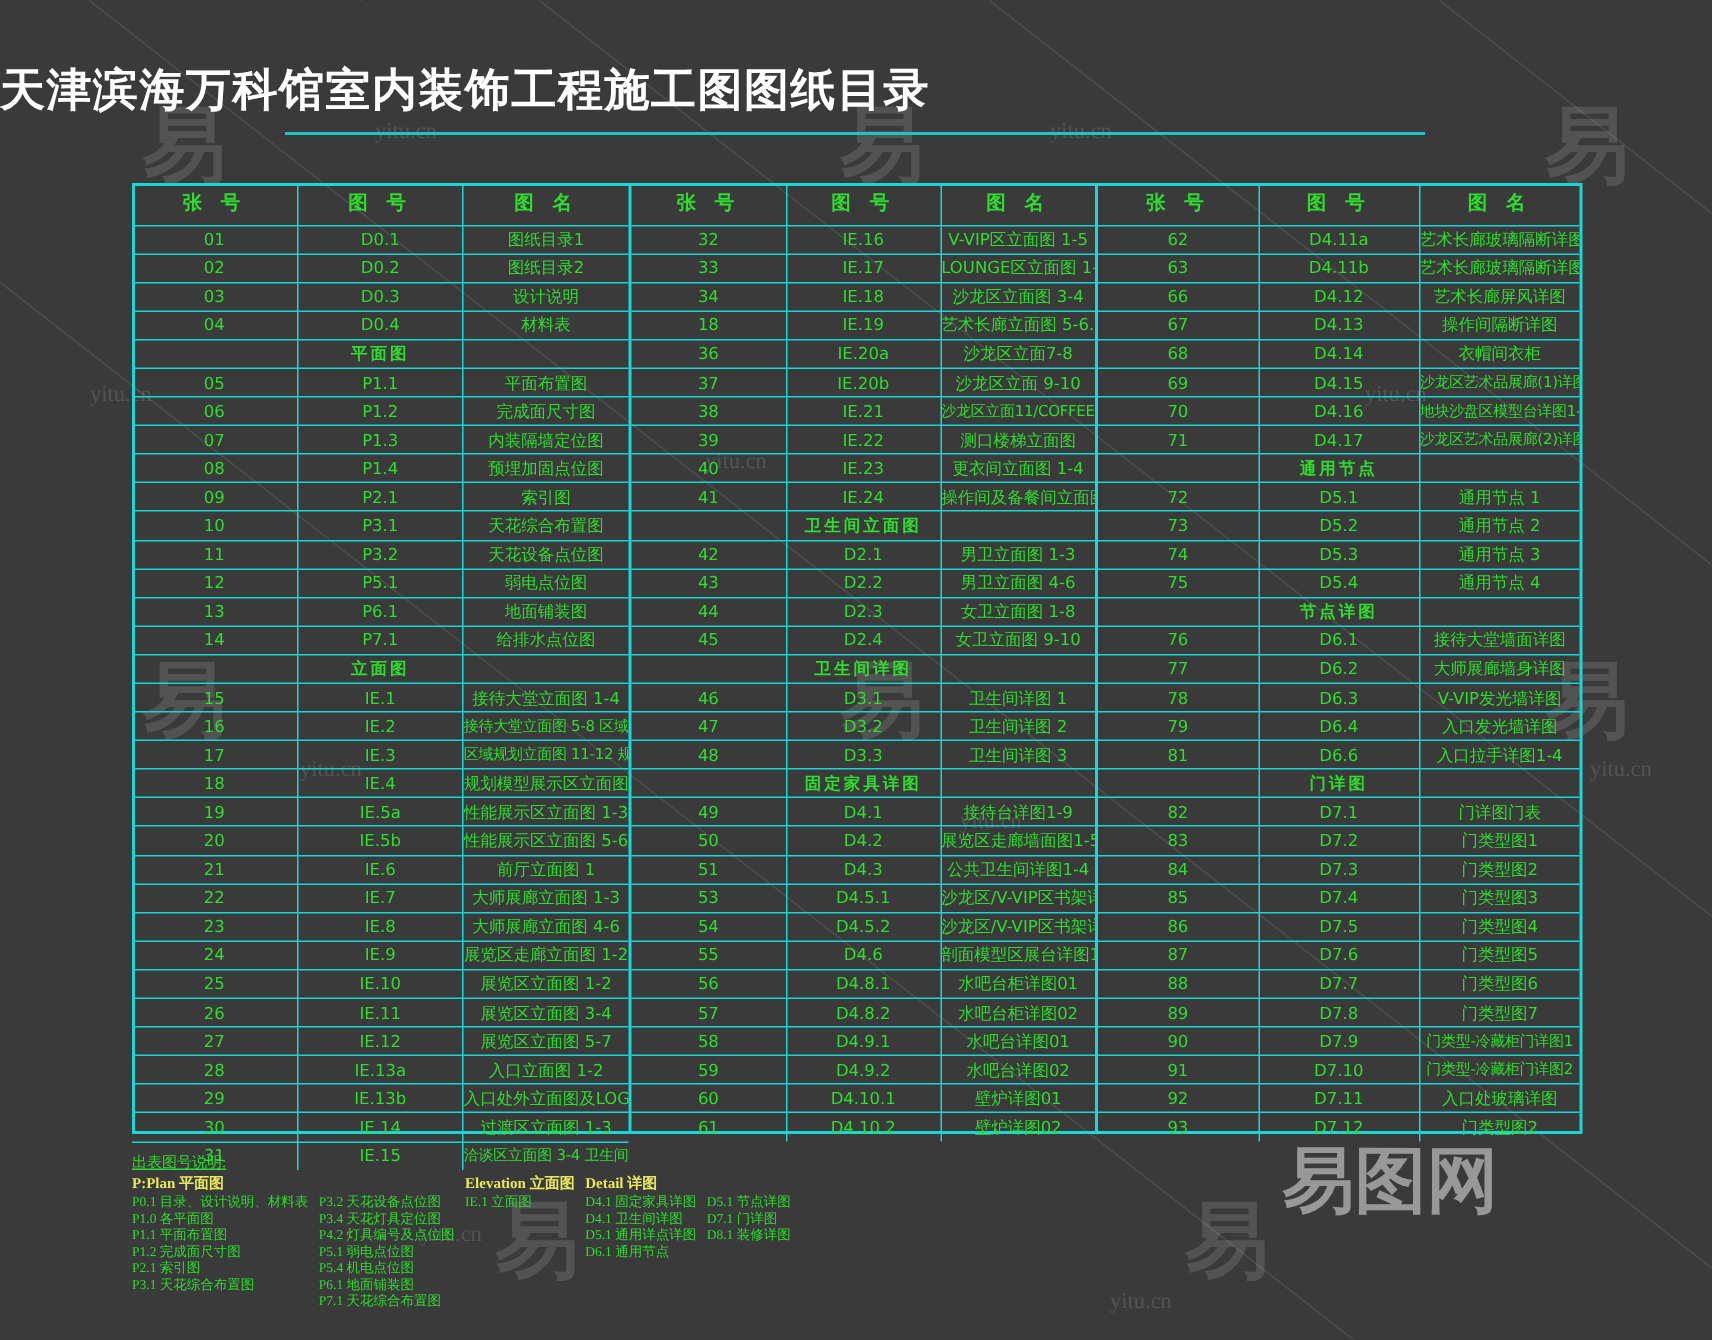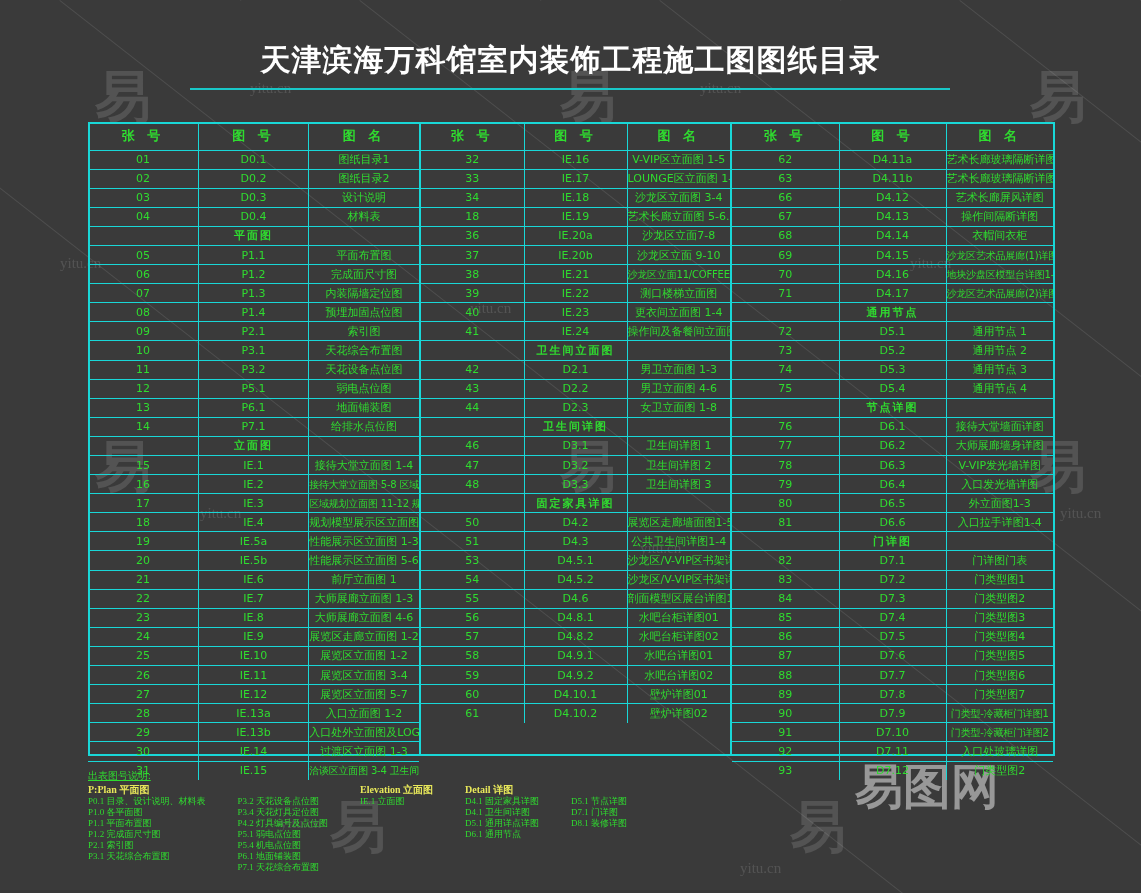--- a/index.html
+++ b/index.html
@@ -22,21 +22,21 @@
     font-family:"Liberation Serif", serif; pointer-events:none;
     white-space:nowrap;
   }
   .wm-big { font-size:56px; font-weight:bold; }
   .wm-sm  { font-size:15px; }
 
   #sheet {
     position:absolute; left:0; top:0; width:1141px; height:893px;
   }
   .title {
-    position:absolute; left:0; top:40px; width:1141px; text-align:center;
+    position:absolute; left:0; top:40px; width:1141px; 
     color:#ffffff; font-size:30px; font-weight:bold;
     font-family:"DejaVu Sans", sans-serif; letter-spacing:1px;
   }
   .title-rule {
     position:absolute; left:190px; top:88px; width:760px; height:2px; background:#19c7c7;
   }
   .frame {
     position:absolute; left:88px; top:122px; width:967px; height:634px;
     border:2px solid #19d7d7;
   }
@@ -71,21 +71,21 @@
   table.dir tr td:first-child, table.dir tr th:first-child { border-left:none; }
   table.dir tr td:last-child, table.dir tr th:last-child { border-right:none; }
   table.dir tr:last-child td { border-bottom:none; }
 
   .legend {
     position:absolute; left:88px; top:770px; width:967px; color:#2fdc2f;
     font-size:9px; line-height:11px;
     font-family:Liberation Serif, serif;
   }
   .legend .lg-title { color:#2fdc2f; font-size:10px; margin-bottom:3px; text-decoration:underline; }
-  .legend .lg-cols { display:flex; gap:32px; }
+  .legend .lg-cols { display:flex; gap:7px; }
   .legend .lg-block { }
   .legend .lg-head { color:#e8e85a; font-weight:bold; font-size:10px; margin-bottom:1px; }
   .legend .lg-row { white-space:nowrap; }
 </style>
 </head>
 <body>
 
 <div class="bg-lines">
   <i style="left:-240px; top:0px; transform:rotate(38deg);"></i>
   <i style="left:60px; top:0px; transform:rotate(38deg);"></i>
@@ -381,20 +381,25 @@
               <td class="sheet">43</td>
               <td class="dwg">D2.2</td>
               <td class="name">男卫立面图 4-6</td>
             </tr>
             <tr>
               <td class="sheet">44</td>
               <td class="dwg">D2.3</td>
               <td class="name">女卫立面图 1-8</td>
             </tr>
             <tr>
+              <td class="sheet">45</td>
+              <td class="dwg">D2.4</td>
+              <td class="name">女卫立面图 9-10</td>
+            </tr>
+            <tr>
               <td class="sheet"></td>
               <td class="dwg section">卫生间详图</td>
               <td class="name"></td>
             </tr>
             <tr>
               <td class="sheet">46</td>
               <td class="dwg">D3.1</td>
               <td class="name">卫生间详图 1</td>
             </tr>
             <tr>
@@ -404,20 +409,25 @@
             </tr>
             <tr>
               <td class="sheet">48</td>
               <td class="dwg">D3.3</td>
               <td class="name">卫生间详图 3</td>
             </tr>
             <tr>
               <td class="sheet"></td>
               <td class="dwg section">固定家具详图</td>
               <td class="name"></td>
+            </tr>
+            <tr>
+              <td class="sheet">49</td>
+              <td class="dwg">D4.1</td>
+              <td class="name">接待台详图1-9</td>
             </tr>
             <tr>
               <td class="sheet">50</td>
               <td class="dwg">D4.2</td>
               <td class="name">展览区走廊墙面图1-5</td>
             </tr>
             <tr>
               <td class="sheet">51</td>
               <td class="dwg">D4.3</td>
               <td class="name">公共卫生间详图1-4</td>
@@ -562,25 +572,20 @@
             </tr>
             <tr>
               <td class="sheet">78</td>
               <td class="dwg">D6.3</td>
               <td class="name">V-VIP发光墙详图</td>
             </tr>
             <tr>
               <td class="sheet">79</td>
               <td class="dwg">D6.4</td>
               <td class="name">入口发光墙详图</td>
-            </tr>
-            <tr>
-              <td class="sheet">80</td>
-              <td class="dwg">D6.5</td>
-              <td class="name">外立面图1-3</td>
             </tr>
             <tr>
               <td class="sheet">81</td>
               <td class="dwg">D6.6</td>
               <td class="name">入口拉手详图1-4</td>
             </tr>
             <tr>
               <td class="sheet"></td>
               <td class="dwg section">门详图</td>
               <td class="name"></td>

